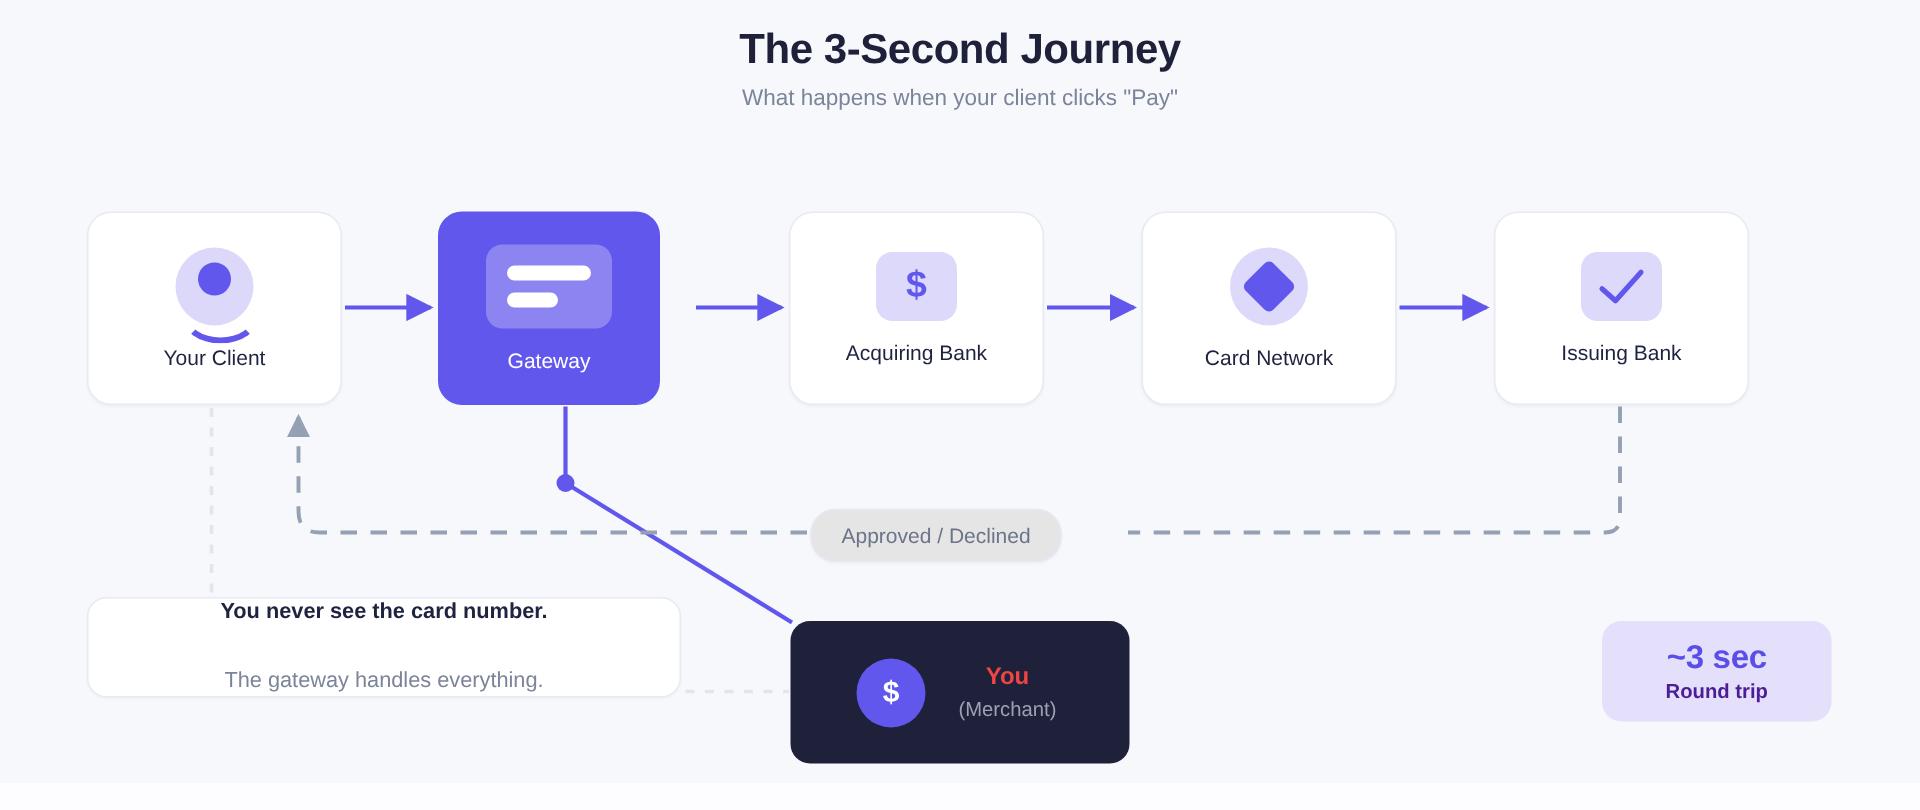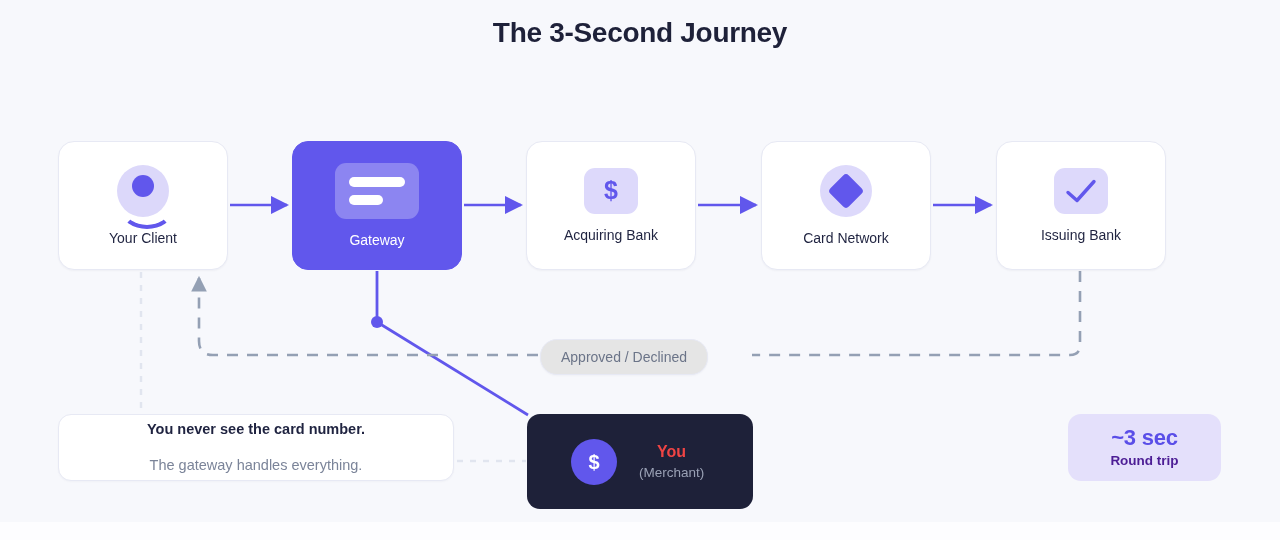--- a/index.html
+++ b/index.html
@@ -47,21 +47,21 @@
     border: 1px solid #e7e9f4;
     box-shadow: 0 1px 2px rgba(30,33,57,0.04);
   }
   .node.accent { background: #6157ec; border: 1px solid #6157ec; }
   .node-label {
     margin-top: 12px; font-size: 14px; color: #1f2340; line-height: 18px;
   }
   .node.accent .node-label { color: #ffffff; }
 
   #node-client   { left: 58px;  width: 170px; }
-  #node-gateway  { left: 292px; width: 170px; }
+  #node-gateway  { left: 292px; width: 148px; }
   #node-acquirer { left: 526px; width: 170px; }
   #node-network  { left: 761px; width: 170px; }
   #node-issuer   { left: 996px; width: 170px; }
 
   
   .icon-person { position: relative; width: 52px; height: 52px; }
   .icon-person .halo {
     position: absolute; left: 0; top: 0; width: 52px; height: 52px;
     border-radius: 50%; background: #dcd8fa;
   }
@@ -108,26 +108,26 @@
     height: 34px; padding: 0 20px;
     display: flex; align-items: center; justify-content: center;
     background: #e5e5e5; border: 1px solid #e7e9f4;
     border-radius: 17px;
     font-size: 14px; color: #6b7488;
     box-shadow: 0 1px 2px rgba(30,33,57,0.03);
   }
 
   
   #note-card {
-    position: absolute; left: 58px; top: 414px;
+    position: absolute; left: 58px; top: 398px;
     width: 396px; height: 67px;
     box-sizing: border-box;
     background: #ffffff; border: 1px solid #e7e9f4; border-radius: 13px;
     display: flex; flex-direction: column;
-    align-items: center; justify-content: center;
+    align-items: center; justify-content: space-between;
     box-shadow: 0 1px 2px rgba(30,33,57,0.03);
   }
   #note-title {
     font-size: 14.5px; font-weight: bold; color: #1f2340; line-height: 19px;
   }
   #note-sub { margin-top: 17px; font-size: 14.5px; color: #7b8499; line-height: 19px; }
 
   
   #merchant-card {
     position: absolute; left: 527px; top: 414px;
@@ -162,20 +162,21 @@
   }
   #timing-label { margin-top: 1px; font-size: 13.5px; color: #4c1d95; line-height: 18px; font-weight: bold; }
 </style>
 </head>
 <body>
 
 <div id="stage">
 
   <div id="header">
     <div id="page-title">The 3-Second Journey</div>
+    <div id="page-subtitle">What happens when your client clicks "Pay"</div>
   </div>
 
   <svg id="wires" viewBox="0 0 1280 540" xmlns="http://www.w3.org/2000/svg">
     <defs>
       <marker id="arrow-purple" markerWidth="7" markerHeight="7" refX="6.2" refY="3.5" orient="auto" markerUnits="strokeWidth">
         <path d="M0,0 L7,3.5 L0,7 Z" fill="#6157ec"></path>
       </marker>
       <marker id="arrow-gray" markerWidth="6" markerHeight="6" refX="5.2" refY="3" orient="auto" markerUnits="strokeWidth">
         <path d="M0,0 L6,3 L0,6 Z" fill="#94a0b4"></path>
       </marker>

